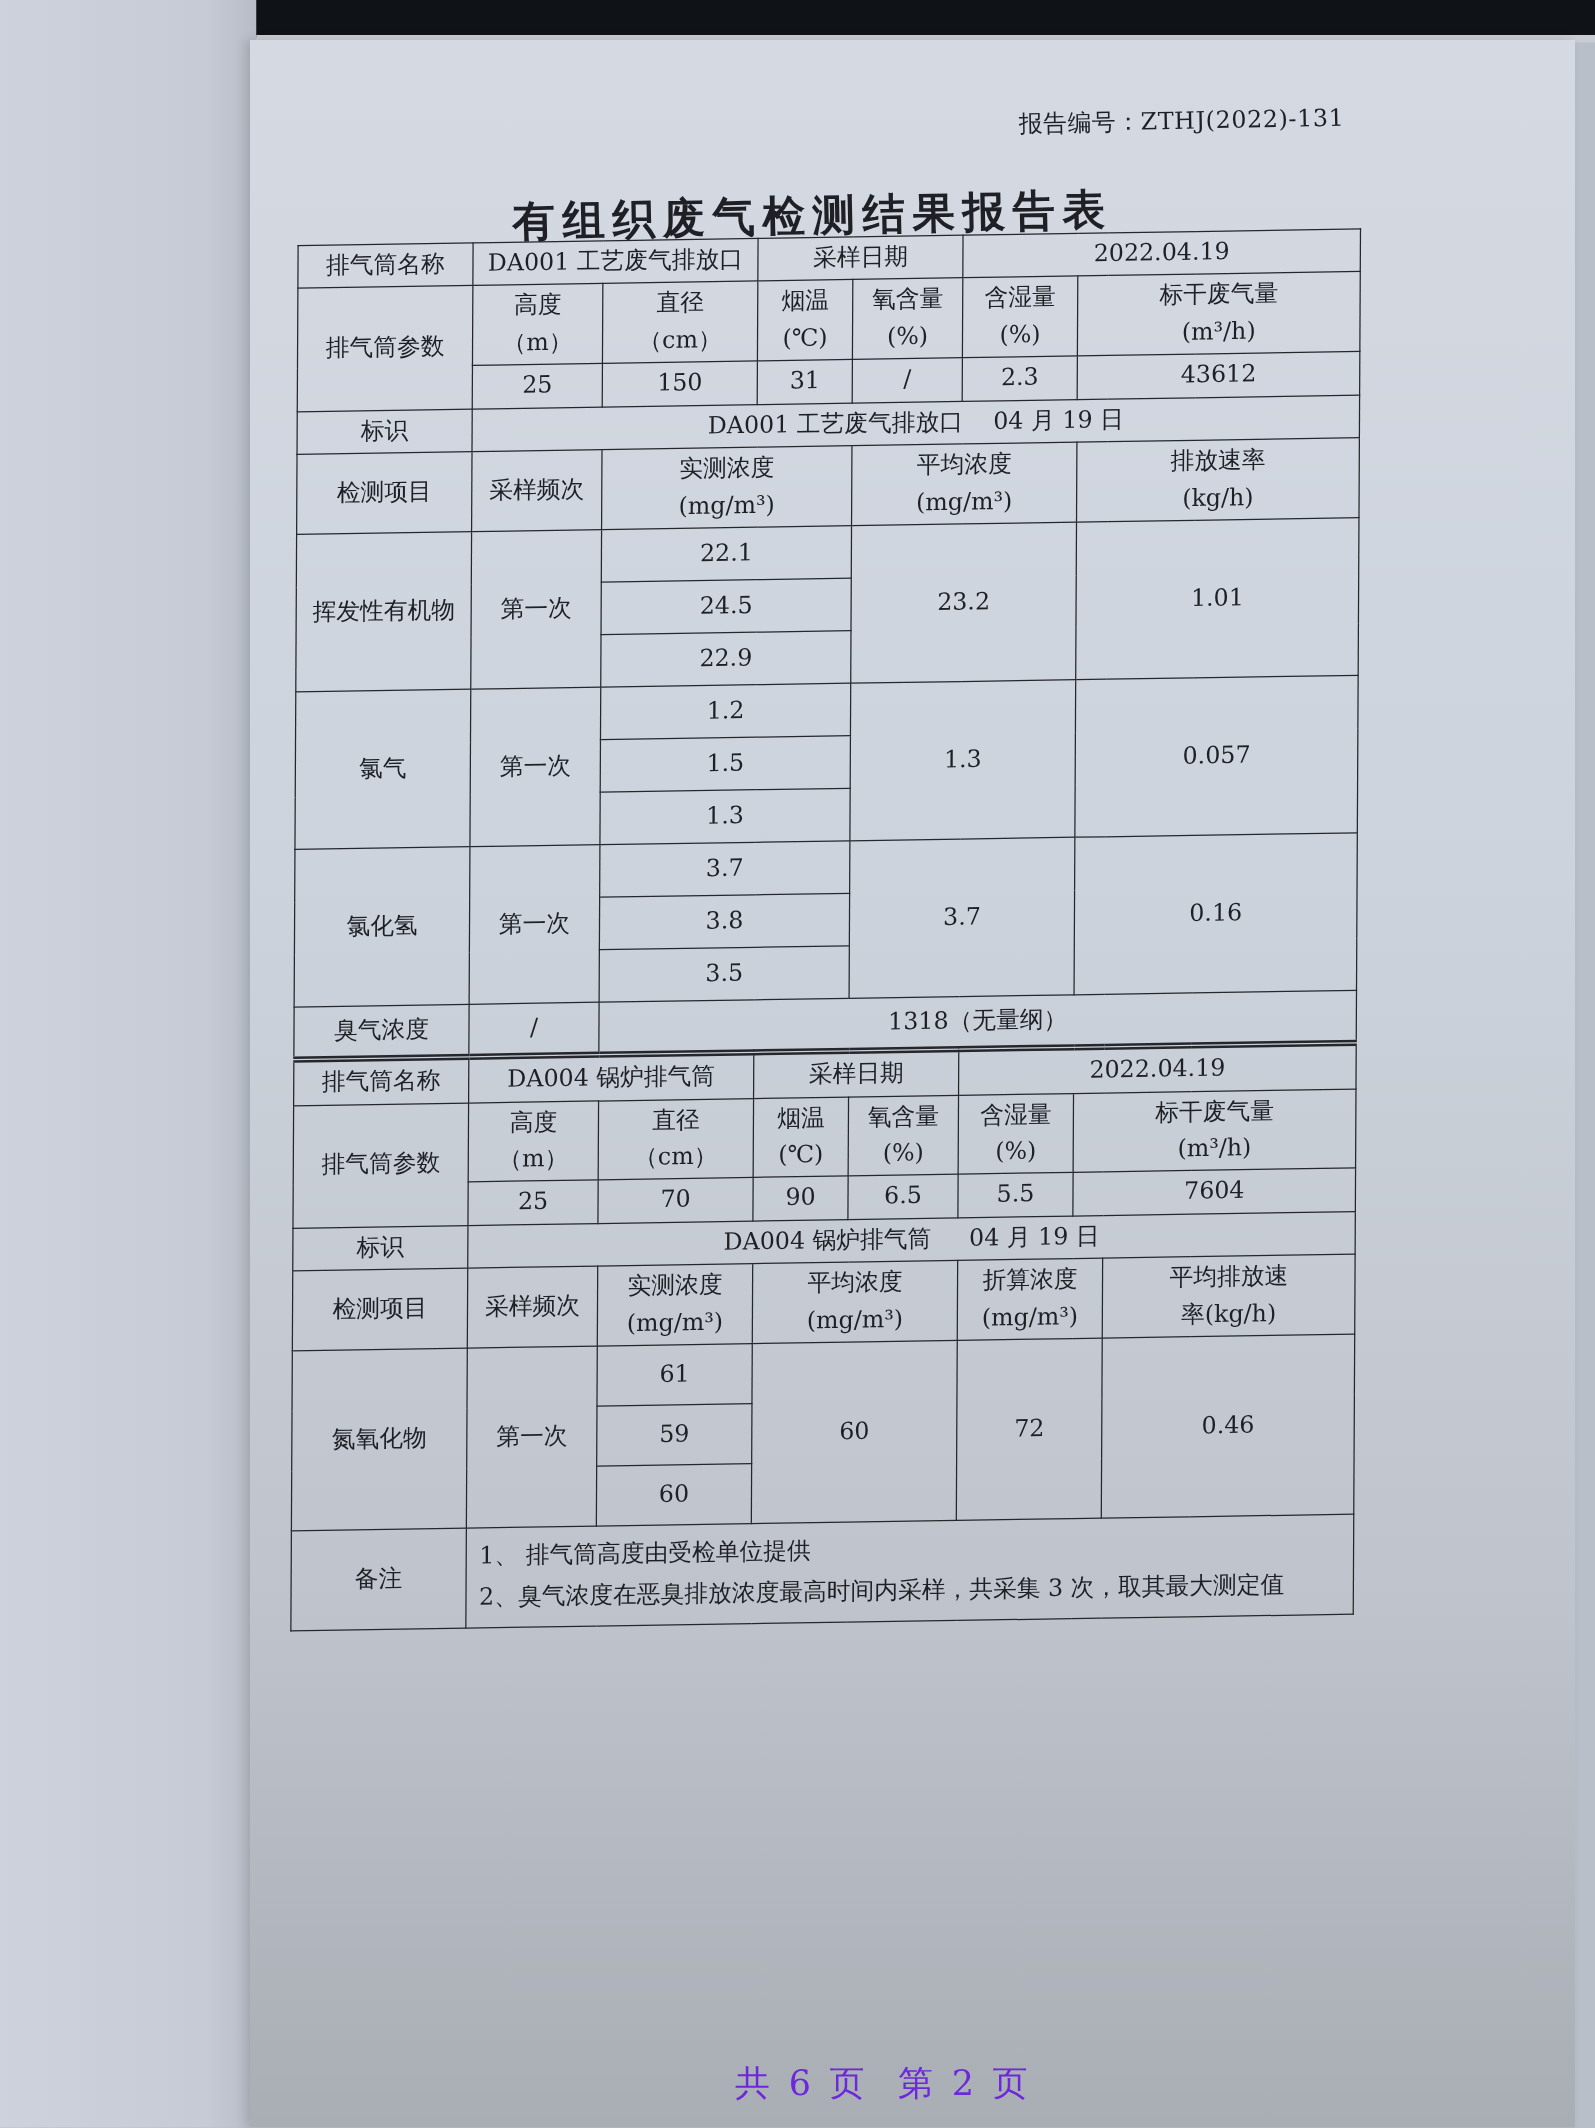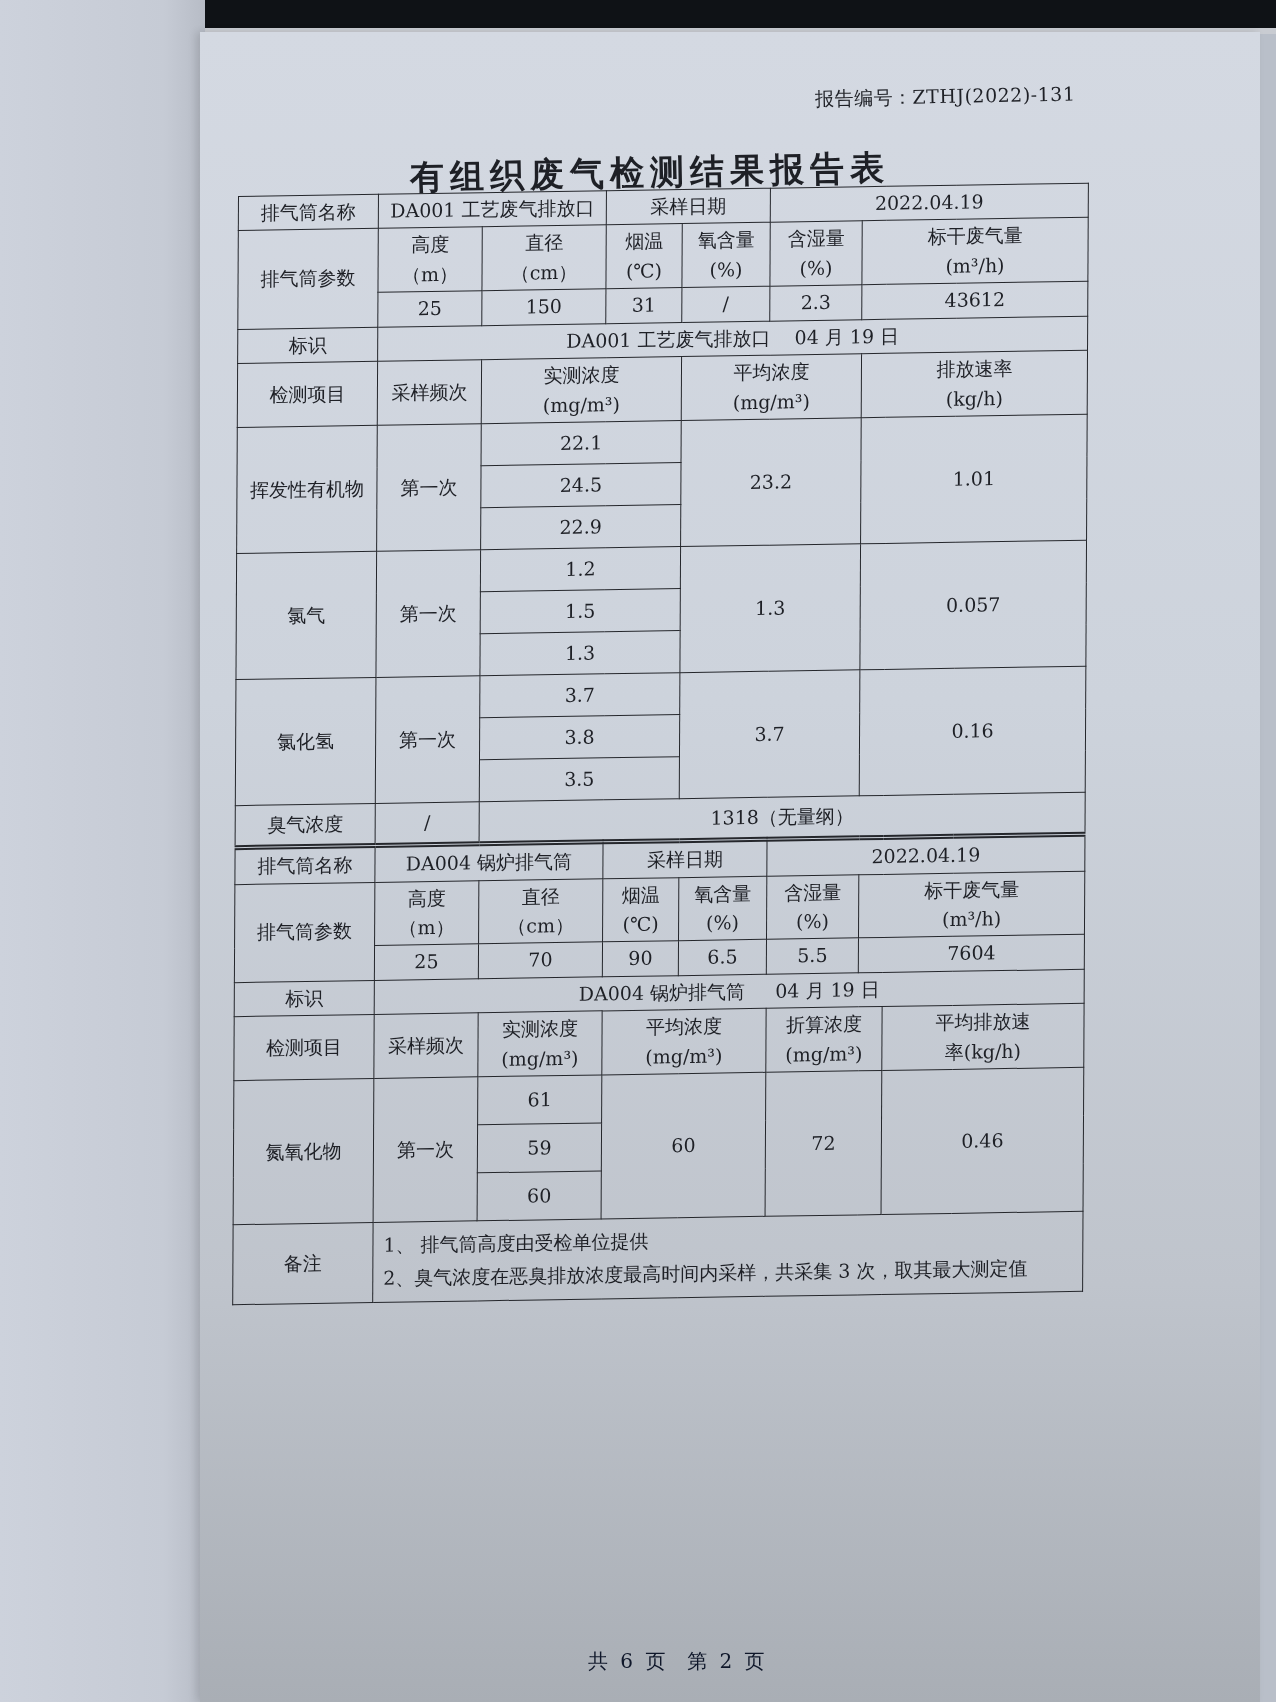--- a/index.html
+++ b/index.html
@@ -48,21 +48,21 @@
   }
   td {
     border:1.6px solid #25272c;
     text-align:center; vertical-align:middle;
     padding:2px 3px; line-height:1.55;
   }
   .note-cell { text-align:left; padding:6px 10px; line-height:1.75; }
   .sep td { border-bottom:5px double #25272c; }
   .footer {
     position:absolute; left:588px; top:1648px;
-    font-size:20px; letter-spacing:3px; color:#0f172a;
+    font-size:28px; letter-spacing:3px; color:#6d28d9;
   }
 </style>
 </head>
 <body>
 
 <div class="bg-left"></div>
 <div class="bg-topbar"></div>
 <div class="bg-topedge"></div>
 
 <div class="page"></div>

